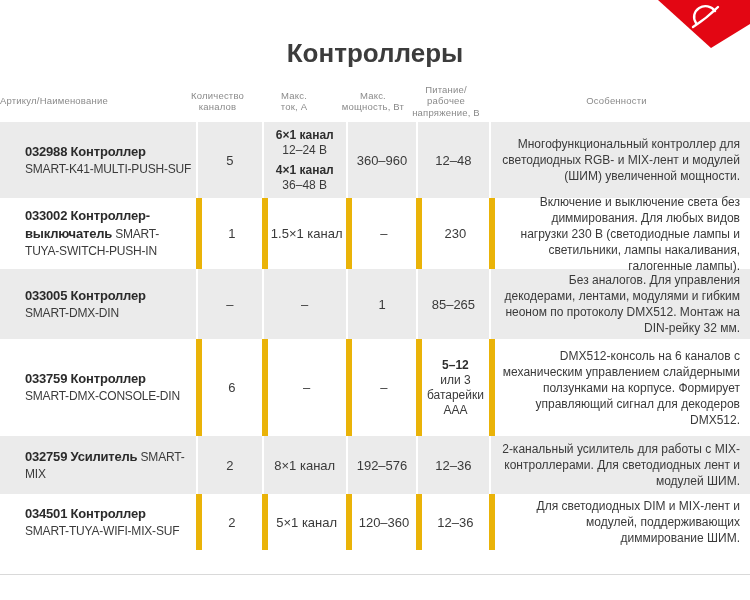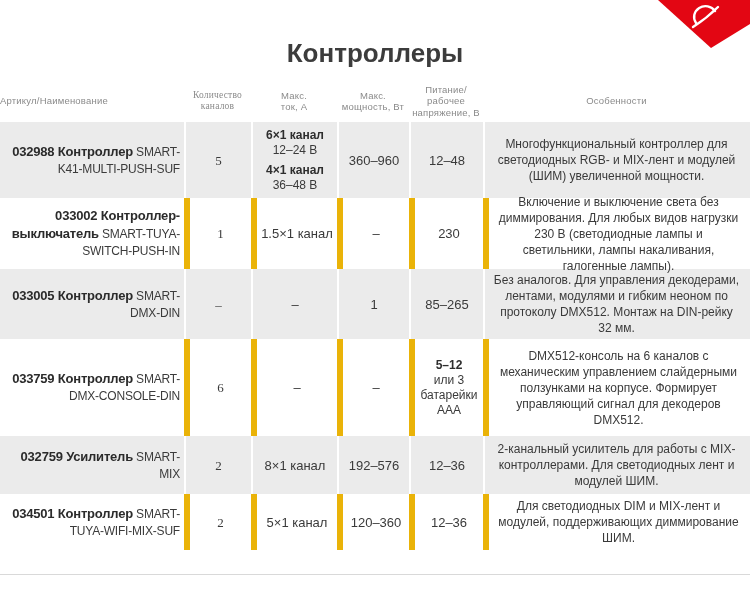--- a/index.html
+++ b/index.html
@@ -17,33 +17,33 @@
   .table{position:absolute;top:80px;left:0;width:750px;}
   .hrow,.trow{display:flex;width:750px;}
   .hrow{height:42px;}
   .hcell{
     display:flex;align-items:center;justify-content:center;
     font-size:9.5px;line-height:11.5px;color:#8a8a8a;
     text-align:center;white-space:pre-line;letter-spacing:.2px;
     box-sizing:border-box;
   }
   .hcell.first{justify-content:flex-start;text-align:left;padding-left:0;}
-  .c1{width:184px;}.c2{width:67px;font-family:Liberation Serif, serif;}.c3{width:86px;}.c4{width:72px;}.c5{width:74px;}.c6{width:267px;}
+  .c1{width:184px;}.c2{width:67px;}.c3{width:86px;}.c4{width:72px;}.c5{width:74px;}.c6{width:267px;}
   .trow .cell{
     display:flex;flex-direction:column;align-items:center;justify-content:center;
     box-sizing:border-box;text-align:center;
     font-size:13px;color:#3a3a3a;line-height:15px;
   }
   .trow.gray{background:var(--altbg,#ebebeb);}
   .trow.gray .cell + .cell{border-left:2px solid #ffffff;}
   .trow.white .cell + .cell{border-left:6px solid #eab308;}
-  .cell.art{align-items:flex-start;text-align:right;padding:6px 4px 6px 9px;}
+  .cell.art{align-items:flex-start;text-align:left;padding:6px 4px 6px 9px;margin-left:16px;}
   .artflow{font-size:12px;line-height:17px;color:#3b3b3b;letter-spacing:-.2px;}
   .artflow .b{font-size:13px;font-weight:700;color:#2b2b2b;}
-  .cell.feat{align-items:flex-start;text-align:center;padding:6px 10px 6px 8px;
+  .cell.feat{align-items:flex-start;text-align:right;padding:6px 10px 6px 8px;
     font-size:12px;line-height:16px;color:#3a3a3a;}
   .seg{font-size:12px;line-height:15px;}
   .seg.b{font-weight:700;color:#2e2e2e;}
   .gap-top{margin-top:5px;}
   .r1{height:76px;}.r2{height:71px;}.r3{height:70px;}.r4{height:97px;}.r5{height:58px;}.r6{height:56px;}
   .bottom-line{position:absolute;top:574px;left:0;width:750px;height:1px;background:#d9d9d9;}
 </style>
 </head>
 <body>
 

